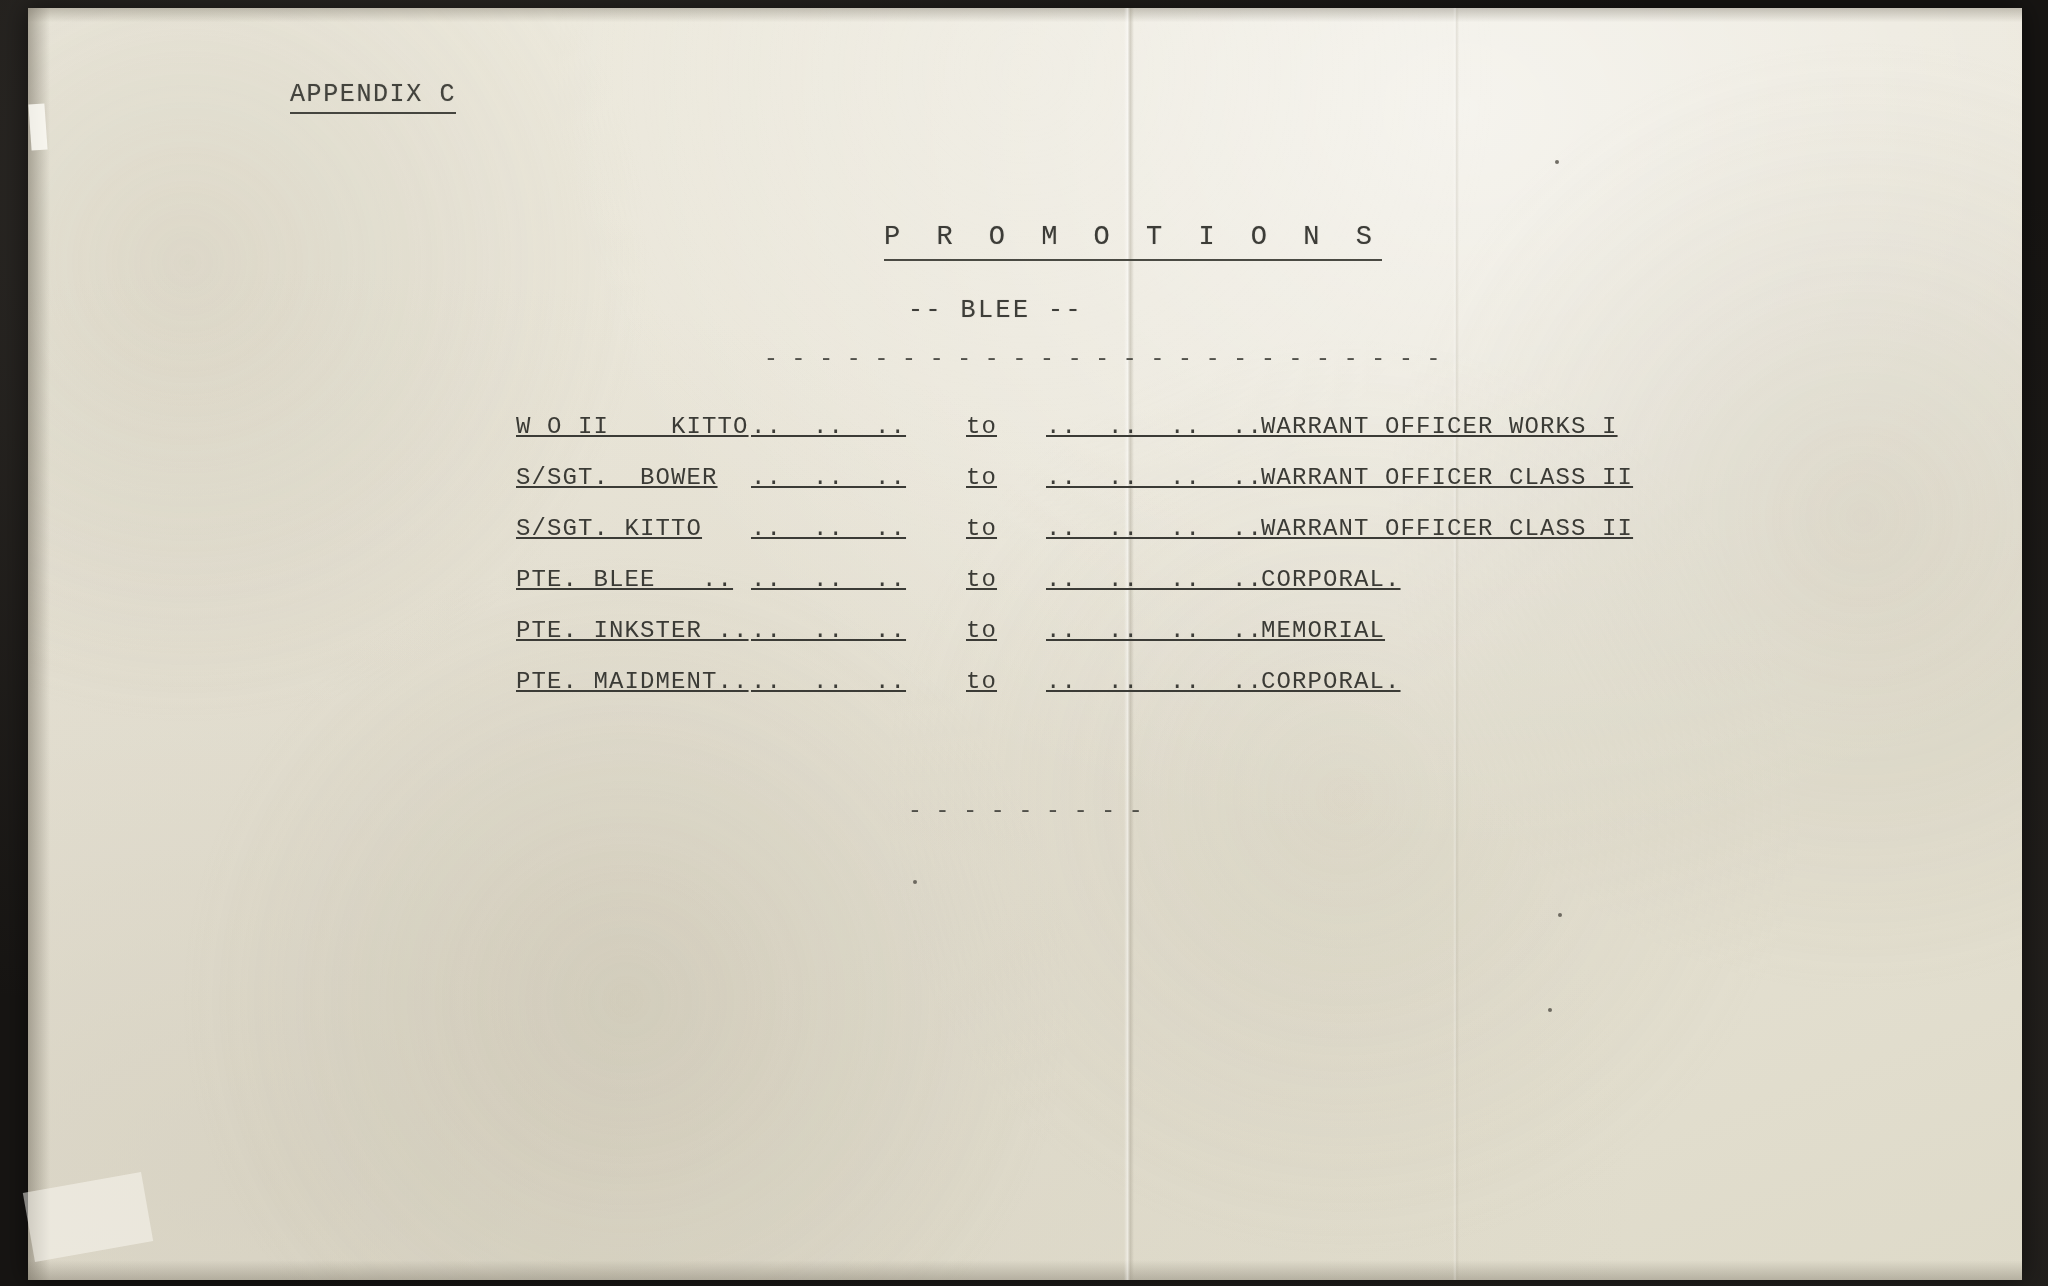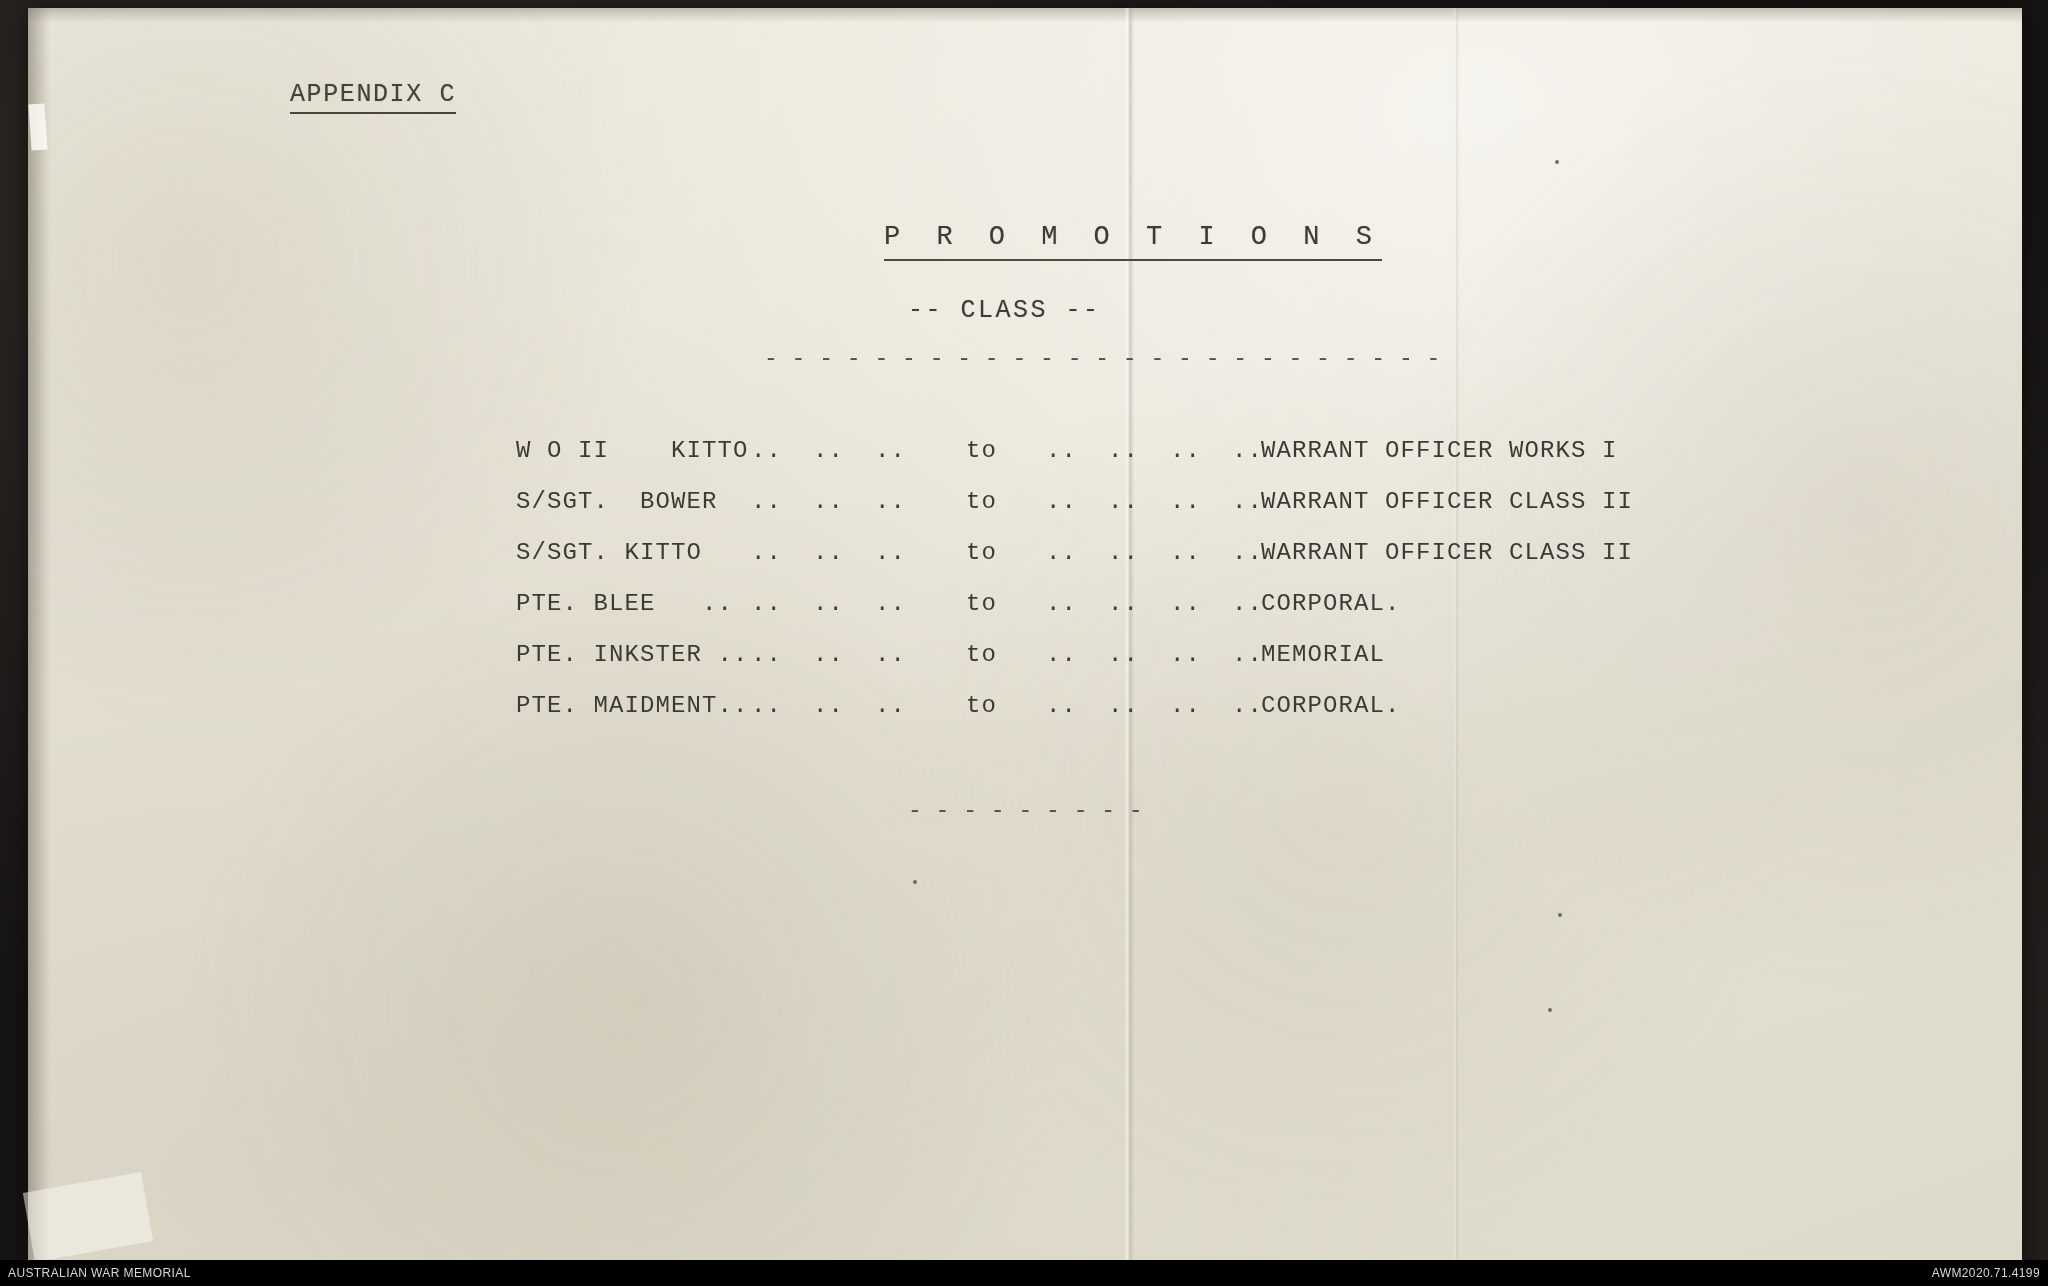--- a/index.html
+++ b/index.html
@@ -163,27 +163,28 @@
 
   
   #promotions {
     position: absolute;
     left: 488px;
     top: 405px;
     width: 1200px;
   }
   .promo-row {
     display: flex;
-    align-items: flex-end;
+    align-items: flex-start;
     height: 51px;
     font-size: 24px;
     color: #3b3b36;
     letter-spacing: 1.1px;
     white-space: pre;
     font-family: "Liberation Mono", monospace;
+    text-decoration: underline;
   }
   .promo-row .rank  { width: 235px; display: inline-block; }
   .promo-row .dots1 { width: 215px; display: inline-block; color:#3d3d38; }
   .promo-row .tok   { width: 80px;  display: inline-block; }
   .promo-row .dots2 { width: 215px; display: inline-block; color:#3d3d38; }
   .promo-row .newrank { display: inline-block; }
 
   
   .stray {
     position: absolute;
@@ -227,21 +228,21 @@
     <div class="edge-bottom"></div>
     <div class="crease c1"></div>
     <div class="crease c2"></div>
     <div class="chip a"></div>
     <div class="chip b"></div>
 
     <div class="typed" id="appendix">APPENDIX C</div>
 
     <div class="typed" id="doc-title">P R O M O T I O N S</div>
 
-    <div class="typed" id="subtitle">-- CLASS --</div>
+    <div class="typed" id="subtitle">-- BLEE --</div>
 
     <div class="rule" id="rule-top">- - - - - - - - - - - - - - - - - - - - - - - - -</div>
 
     <div id="promotions">
 
       <div class="promo-row">
         <span class="rank">W O II    KITTO</span>
         <span class="dots1">..  ..  ..</span>
         <span class="tok">to</span>
         <span class="dots2">..  ..  ..  ..</span>
@@ -292,18 +293,14 @@
 
     <div class="rule" id="rule-bottom">- - - - - - - - -</div>
 
     <div class="stray" style="left:885px; top:872px;"></div>
     <div class="stray" style="left:1530px; top:905px;"></div>
     <div class="stray" style="left:1527px; top:152px;"></div>
     <div class="stray" style="left:1520px; top:1000px;"></div>
 
   </div>
 
-  <div id="caption-bar">
-    <span id="caption-left">AUSTRALIAN WAR MEMORIAL</span>
-    <span id="caption-right">AWM2020.71.4199</span>
-  </div>
 
 </div>
 
 </body></html>

